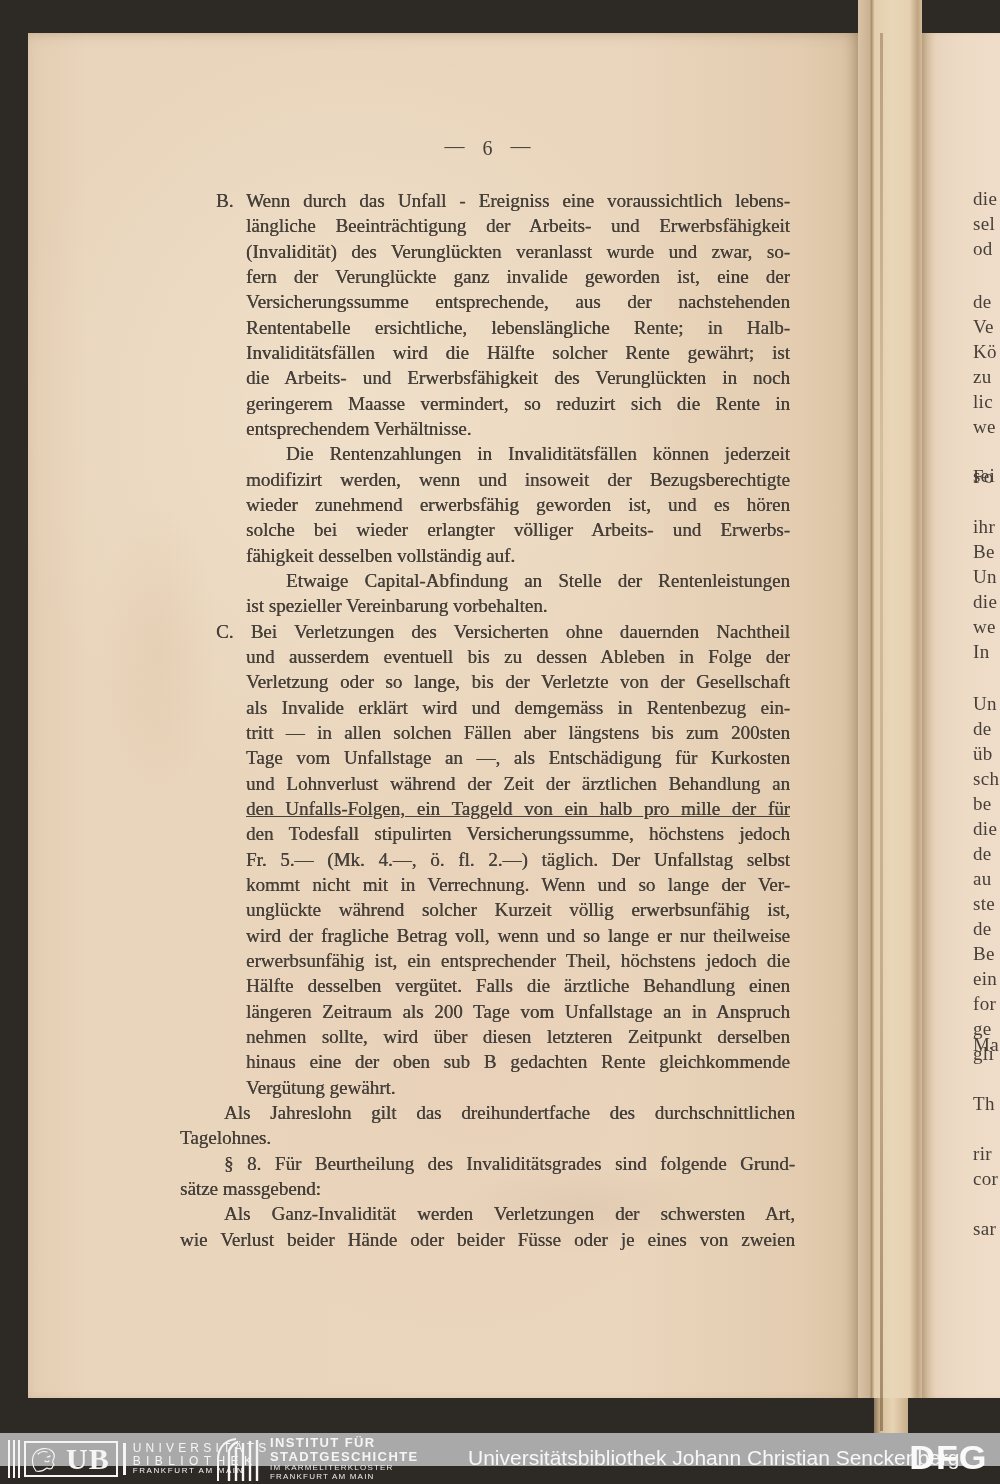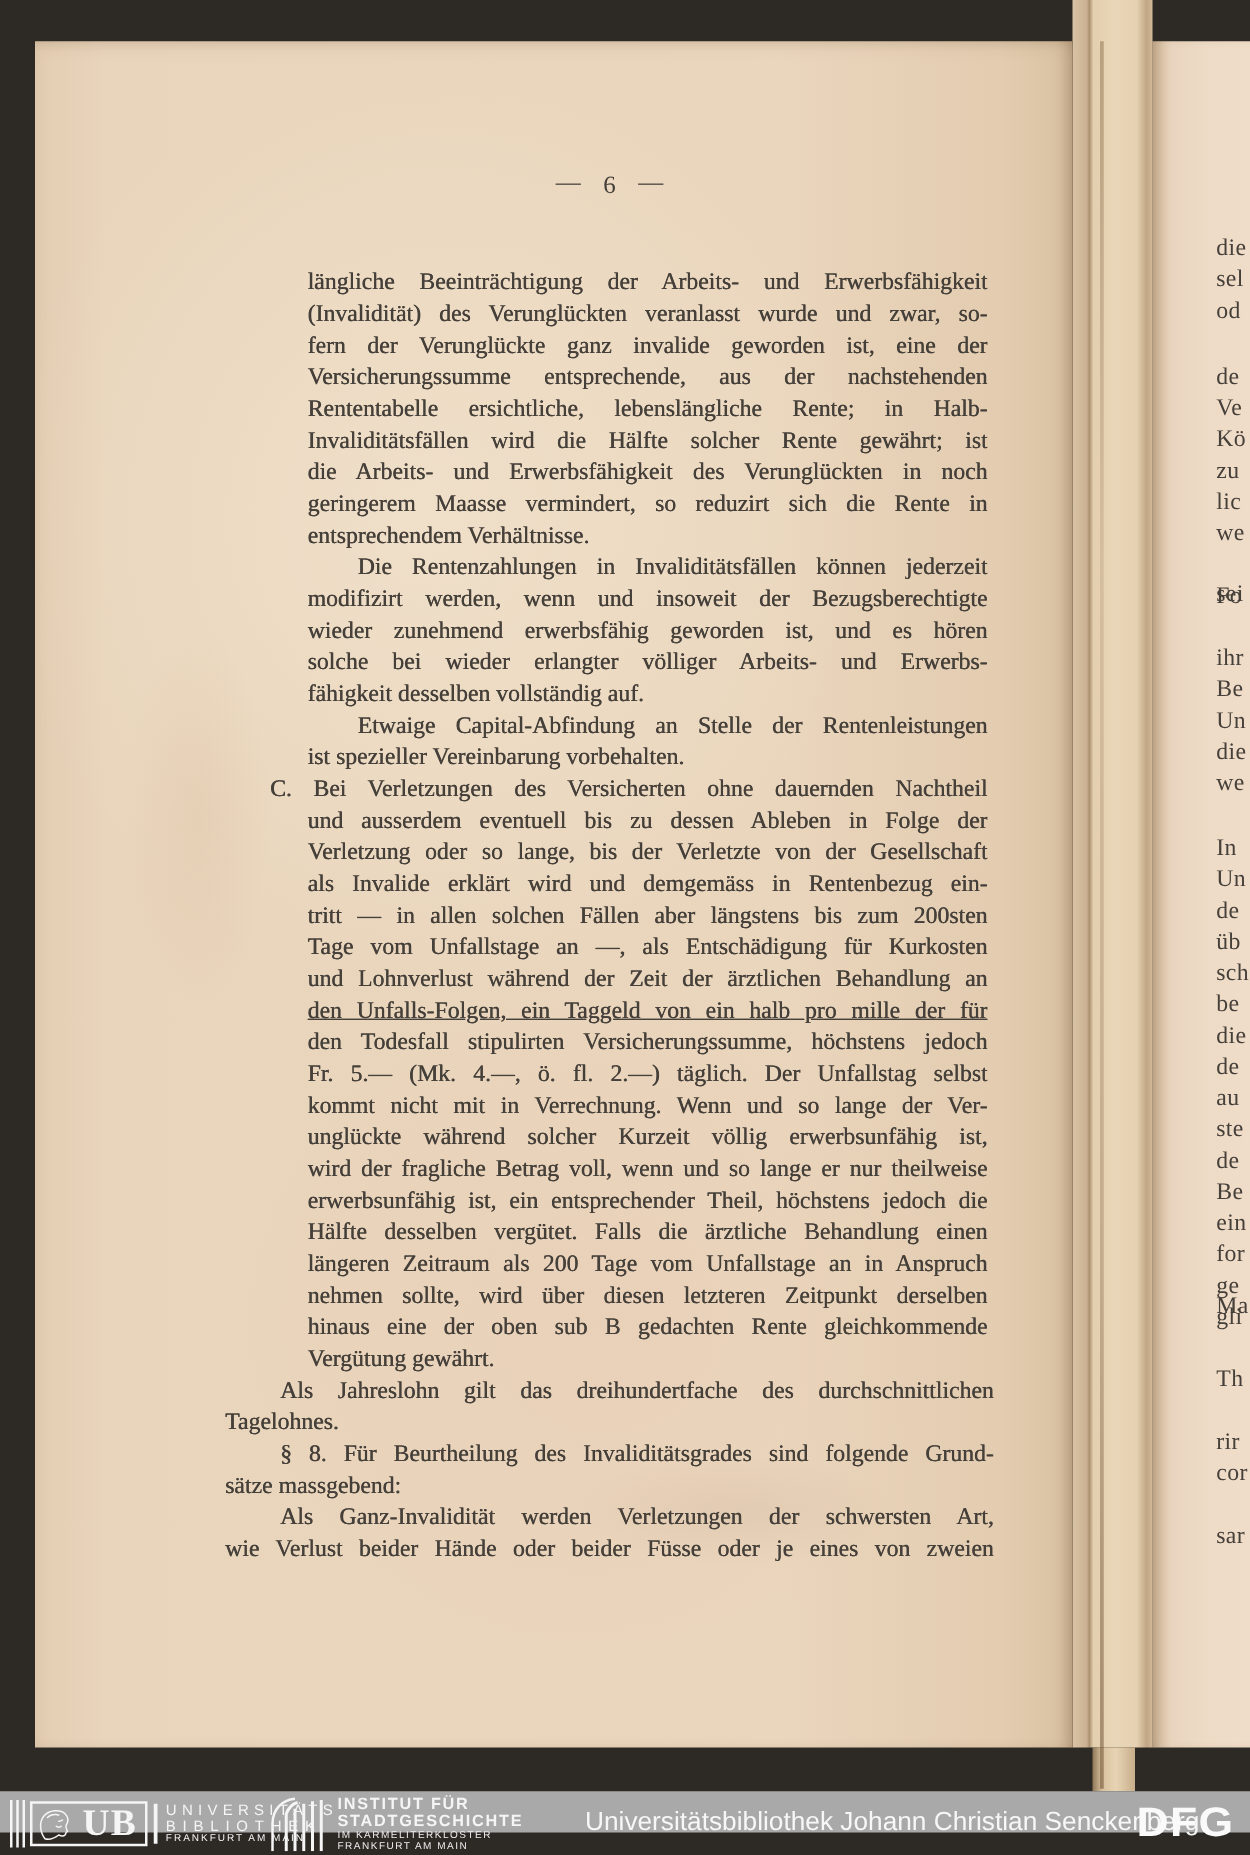--- a/index.html
+++ b/index.html
@@ -75,20 +75,21 @@
 
   <div class="page-left">
     <div class="stain1"></div>
     <div class="stain2"></div>
 
     <div class="pagenum">
       <span class="dash">—</span><span>6</span><span class="dash">—</span>
     </div>
 
     <div class="textblock">
+        <div class="ln itemA" style="top: 155px;">B. Wenn durch das Unfall - Ereigniss eine voraussichtlich lebens-</div>
         <div class="ln itemB" style="top: 180.33px;">längliche Beeinträchtigung der Arbeits- und Erwerbsfähigkeit</div>
         <div class="ln itemB" style="top: 205.66px;">(Invalidität) des Verunglückten veranlasst wurde und zwar, so-</div>
         <div class="ln itemB" style="top: 230.99px;">fern der Verunglückte ganz invalide geworden ist, eine der</div>
         <div class="ln itemB" style="top: 256.32px;">Versicherungssumme entsprechende, aus der nachstehenden</div>
         <div class="ln itemB" style="top: 281.65px;">Rententabelle ersichtliche, lebenslängliche Rente; in Halb-</div>
         <div class="ln itemB" style="top: 306.98px;">Invaliditätsfällen wird die Hälfte solcher Rente gewährt; ist</div>
         <div class="ln itemB" style="top: 332.31px;">die Arbeits- und Erwerbsfähigkeit des Verunglückten in noch</div>
         <div class="ln itemB" style="top: 357.64px;">geringerem Maasse vermindert, so reduzirt sich die Rente in</div>
         <div class="ln itemEnd" style="top: 382.97px;">entsprechendem Verhältnisse.</div>
         <div class="ln subFirst" style="top: 408.3px;">Die Rentenzahlungen in Invaliditätsfällen können jederzeit</div>
@@ -137,21 +138,21 @@
       <div class="frag" style="top: 333px;">zu</div>
       <div class="frag" style="top: 358px;">lic</div>
       <div class="frag" style="top: 383px;">we</div>
       <div class="frag" style="top: 432px;">sei</div>
       <div class="frag" style="top: 433px;">Fo</div>
       <div class="frag" style="top: 483px;">ihr</div>
       <div class="frag" style="top: 508px;">Be</div>
       <div class="frag" style="top: 533px;">Un</div>
       <div class="frag" style="top: 558px;">die</div>
       <div class="frag" style="top: 583px;">we</div>
-      <div class="frag" style="top: 635px;">In</div>
+      <div class="frag" style="top: 608px;">In</div>
       <div class="frag" style="top: 660px;">Un</div>
       <div class="frag" style="top: 685px;">de</div>
       <div class="frag" style="top: 710px;">üb</div>
       <div class="frag" style="top: 735px;">sch</div>
       <div class="frag" style="top: 760px;">be</div>
       <div class="frag" style="top: 785px;">die</div>
       <div class="frag" style="top: 810px;">de</div>
       <div class="frag" style="top: 835px;">au</div>
       <div class="frag" style="top: 860px;">ste</div>
       <div class="frag" style="top: 885px;">de</div>

